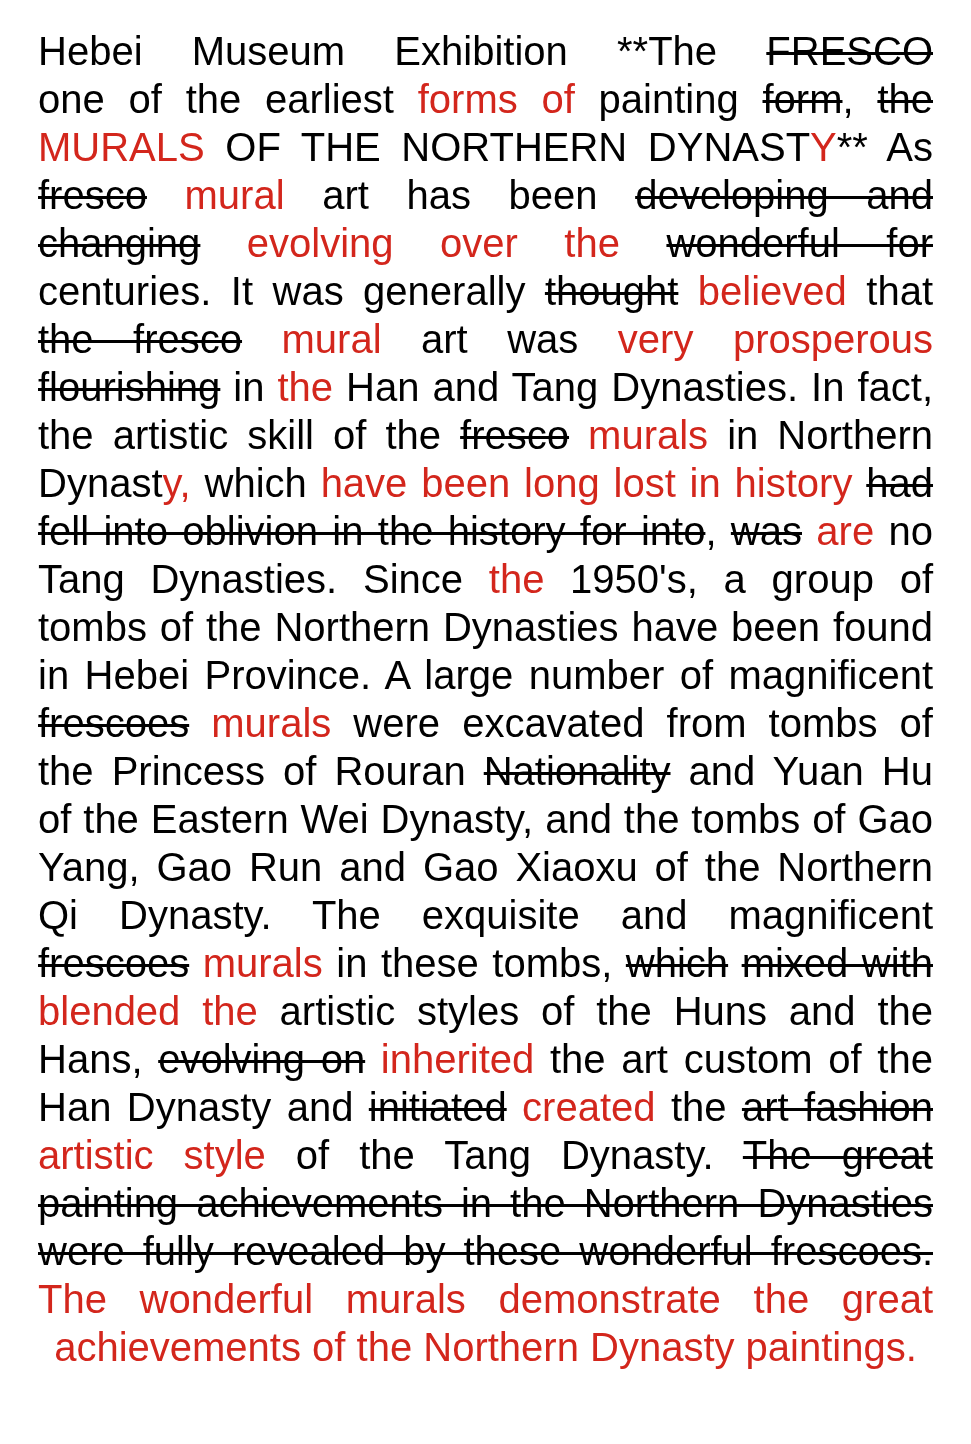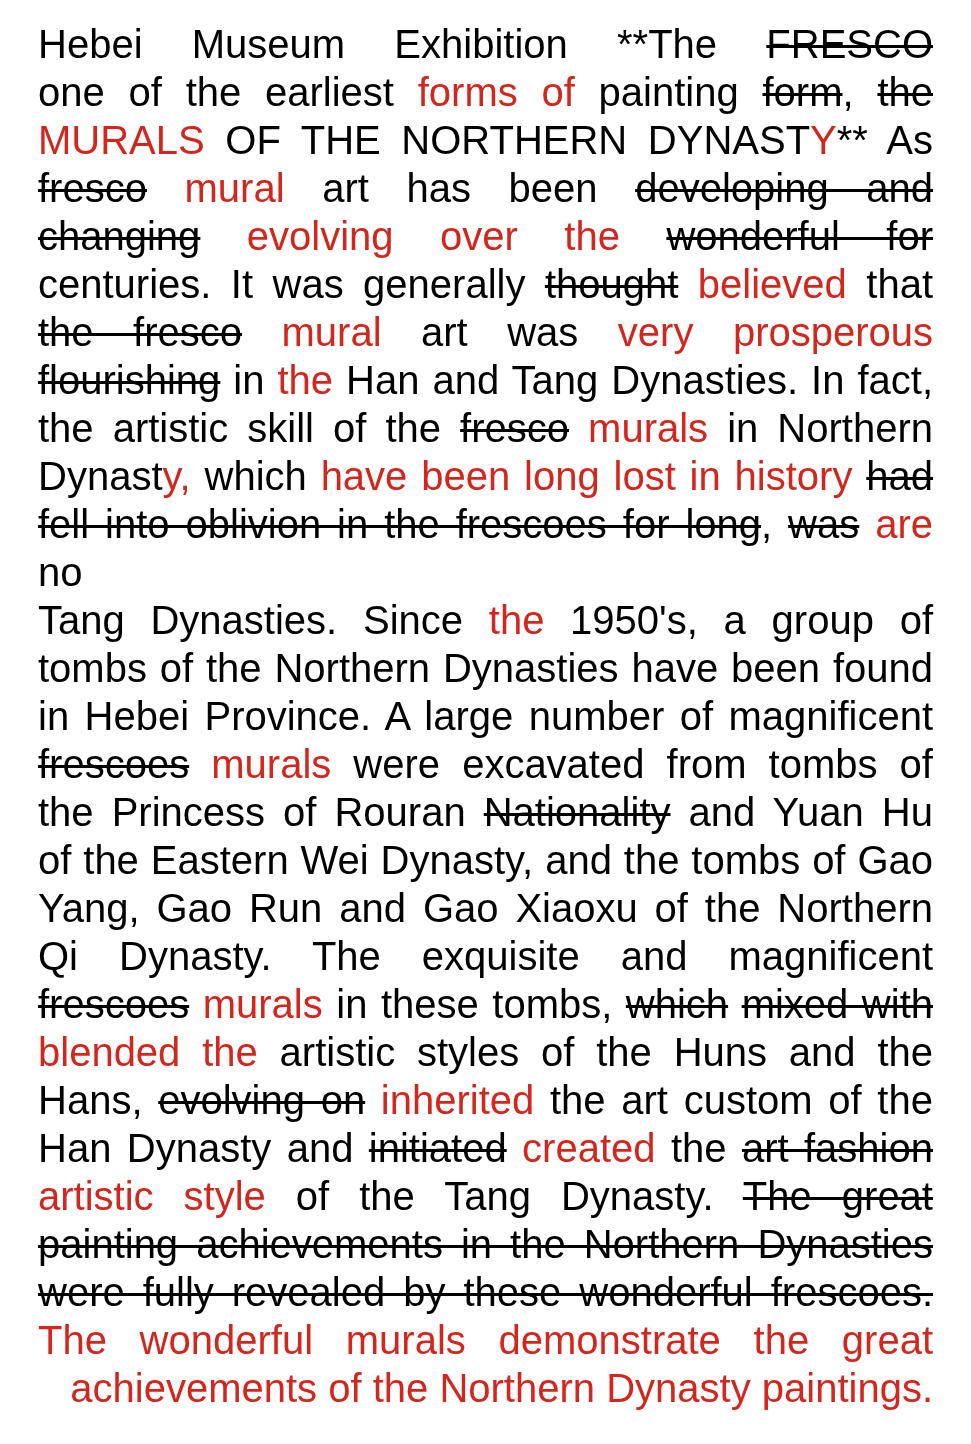--- a/index.html
+++ b/index.html
@@ -9,35 +9,35 @@
   body {
     width: 971px;
     height: 1444px;
     background: #ffffff;
     overflow: hidden;
   }
   .page {
     box-sizing: border-box;
     width: 971px;
     height: 1444px;
-    padding: 20px 38px 0 38px;
+    padding: 27px 38px 0 38px;
     font-family: "Liberation Sans", sans-serif;
     font-size: 40px;
     line-height: 48px;
     font-weight: 400;
     color: #000000;
   }
   .line {
     text-align: justify;
     text-align-last: justify;
     -moz-text-align-last: justify;
     white-space: normal;
   }
   .line.no-justify {
-    text-align: right;
+    text-align: center;
     text-align-last: auto;
     -moz-text-align-last: auto;
   }
   .run {
     white-space: pre-wrap;
   }
   .run.del {
     text-decoration: line-through;
     text-decoration-thickness: 3px;
     text-decoration-skip-ink: none;
@@ -54,21 +54,21 @@
       <div class="line"><span class="run">Hebei Museum Exhibition **The </span><span class="run del">FRESCO</span></div>
       <div class="line"><span class="run">one of the earliest </span><span class="run ins">forms of</span><span class="run"> painting </span><span class="run del">form</span><span class="run">, </span><span class="run del">the</span></div>
       <div class="line"><span class="run ins">MURALS</span><span class="run"> OF THE NORTHERN DYNAST</span><span class="run ins">Y</span><span class="run">** As</span></div>
       <div class="line"><span class="run del">fresco</span><span class="run"> </span><span class="run ins">mural</span><span class="run"> art has been </span><span class="run del">developing and</span></div>
       <div class="line"><span class="run del">changing</span><span class="run"> </span><span class="run ins">evolving over the</span><span class="run"> </span><span class="run del">wonderful for</span></div>
       <div class="line"><span class="run">centuries. It was generally </span><span class="run del">thought</span><span class="run"> </span><span class="run ins">believed</span><span class="run"> that</span></div>
       <div class="line"><span class="run del">the fresco</span><span class="run"> </span><span class="run ins">mural</span><span class="run"> art was </span><span class="run ins">very prosperous</span></div>
       <div class="line"><span class="run del">flourishing</span><span class="run"> in </span><span class="run ins">the</span><span class="run"> Han and Tang Dynasties. In fact,</span></div>
       <div class="line"><span class="run">the artistic skill of the </span><span class="run del">fresco</span><span class="run"> </span><span class="run ins">murals</span><span class="run"> in Northern</span></div>
       <div class="line"><span class="run">Dynast</span><span class="run ins">y,</span><span class="run"> which </span><span class="run ins">have been long lost in history</span><span class="run"> </span><span class="run del">had</span></div>
-      <div class="line"><span class="run del">fell into oblivion in the frescoes for long</span><span class="run">, </span><span class="run del">was</span><span class="run"> </span><span class="run ins">are</span><span class="run"> no</span></div>
+      <div class="line"><span class="run del">fell into oblivion in the history for into</span><span class="run">, </span><span class="run del">was</span><span class="run"> </span><span class="run ins">are</span><span class="run"> no</span></div>
       <div class="line"><span class="run">Tang Dynasties. Since </span><span class="run ins">the</span><span class="run"> 1950's, a group of</span></div>
       <div class="line"><span class="run">tombs of the Northern Dynasties have been found</span></div>
       <div class="line"><span class="run">in Hebei Province. A large number of magnificent</span></div>
       <div class="line"><span class="run del">frescoes</span><span class="run"> </span><span class="run ins">murals</span><span class="run"> were excavated from tombs of</span></div>
       <div class="line"><span class="run">the Princess of Rouran </span><span class="run del">Nationality</span><span class="run"> and Yuan Hu</span></div>
       <div class="line"><span class="run">of the Eastern Wei Dynasty, and the tombs of Gao</span></div>
       <div class="line"><span class="run">Yang, Gao Run and Gao Xiaoxu of the Northern</span></div>
       <div class="line"><span class="run">Qi Dynasty. The exquisite and magnificent</span></div>
       <div class="line"><span class="run del">frescoes</span><span class="run"> </span><span class="run ins">murals</span><span class="run"> in these tombs, </span><span class="run del">which</span><span class="run"> </span><span class="run del">mixed with</span></div>
       <div class="line"><span class="run ins">blended the</span><span class="run"> artistic styles of the Huns and the</span></div>

